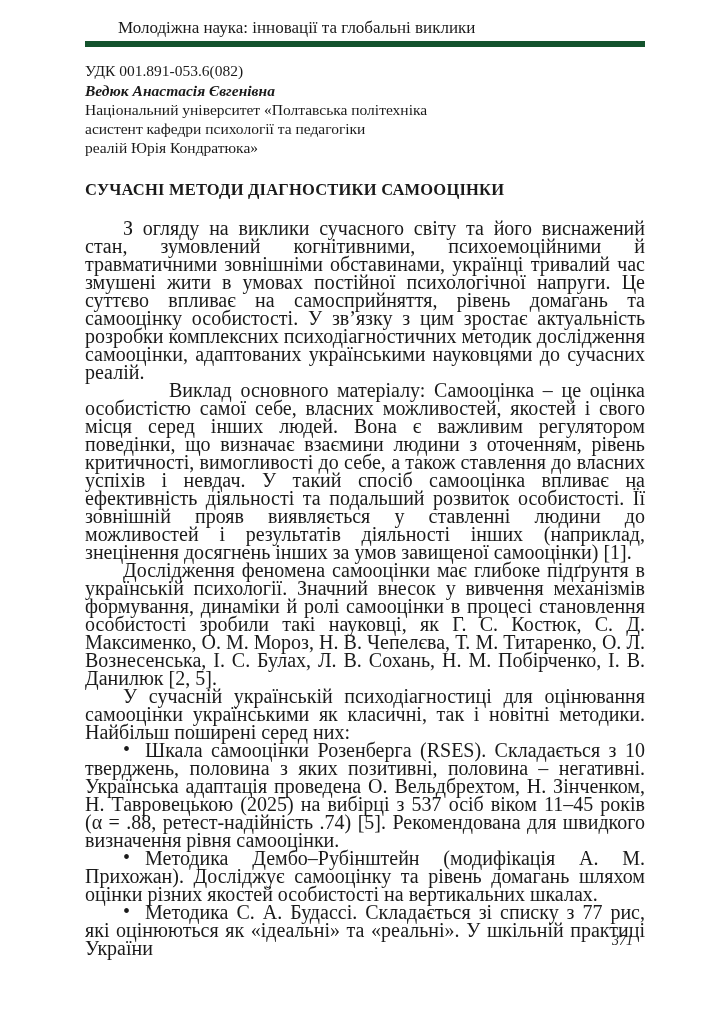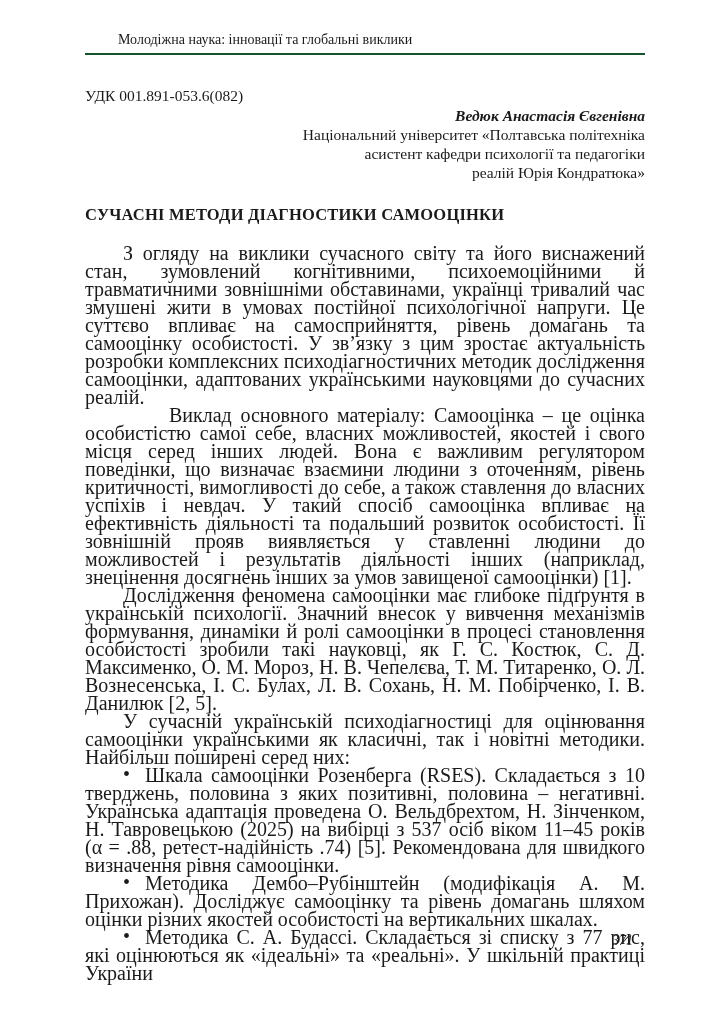--- a/index.html
+++ b/index.html
@@ -17,33 +17,33 @@
     overflow: hidden;
     box-sizing: border-box;
   }
   .text-block {
     position: absolute;
     left: 85px;
     top: 0;
     width: 560px;
   }
   .running-head {
-    margin-top: 32px;
+    margin-top: 20px;
     padding: 0 0 5px 33px;
-    border-bottom: 2px solid #14532d;
-    font-size: 14px;
+    border-bottom: 6px solid #14532d;
+    font-size: 17px;
     line-height: 16px;
   }
   .udc {
-    margin-top: 31px;
+    margin-top: 14px;
     font-size: 15.5px;
     line-height: 19.5px;
   }
   .author-block {
-    text-align: right;
+    text-align: left;
     font-size: 15.5px;
     line-height: 19.3px;
   }
   .author-name {
     font-weight: bold;
     font-style: italic;
   }
   .article-title {
     margin-top: 21px;
     font-weight: bold;

